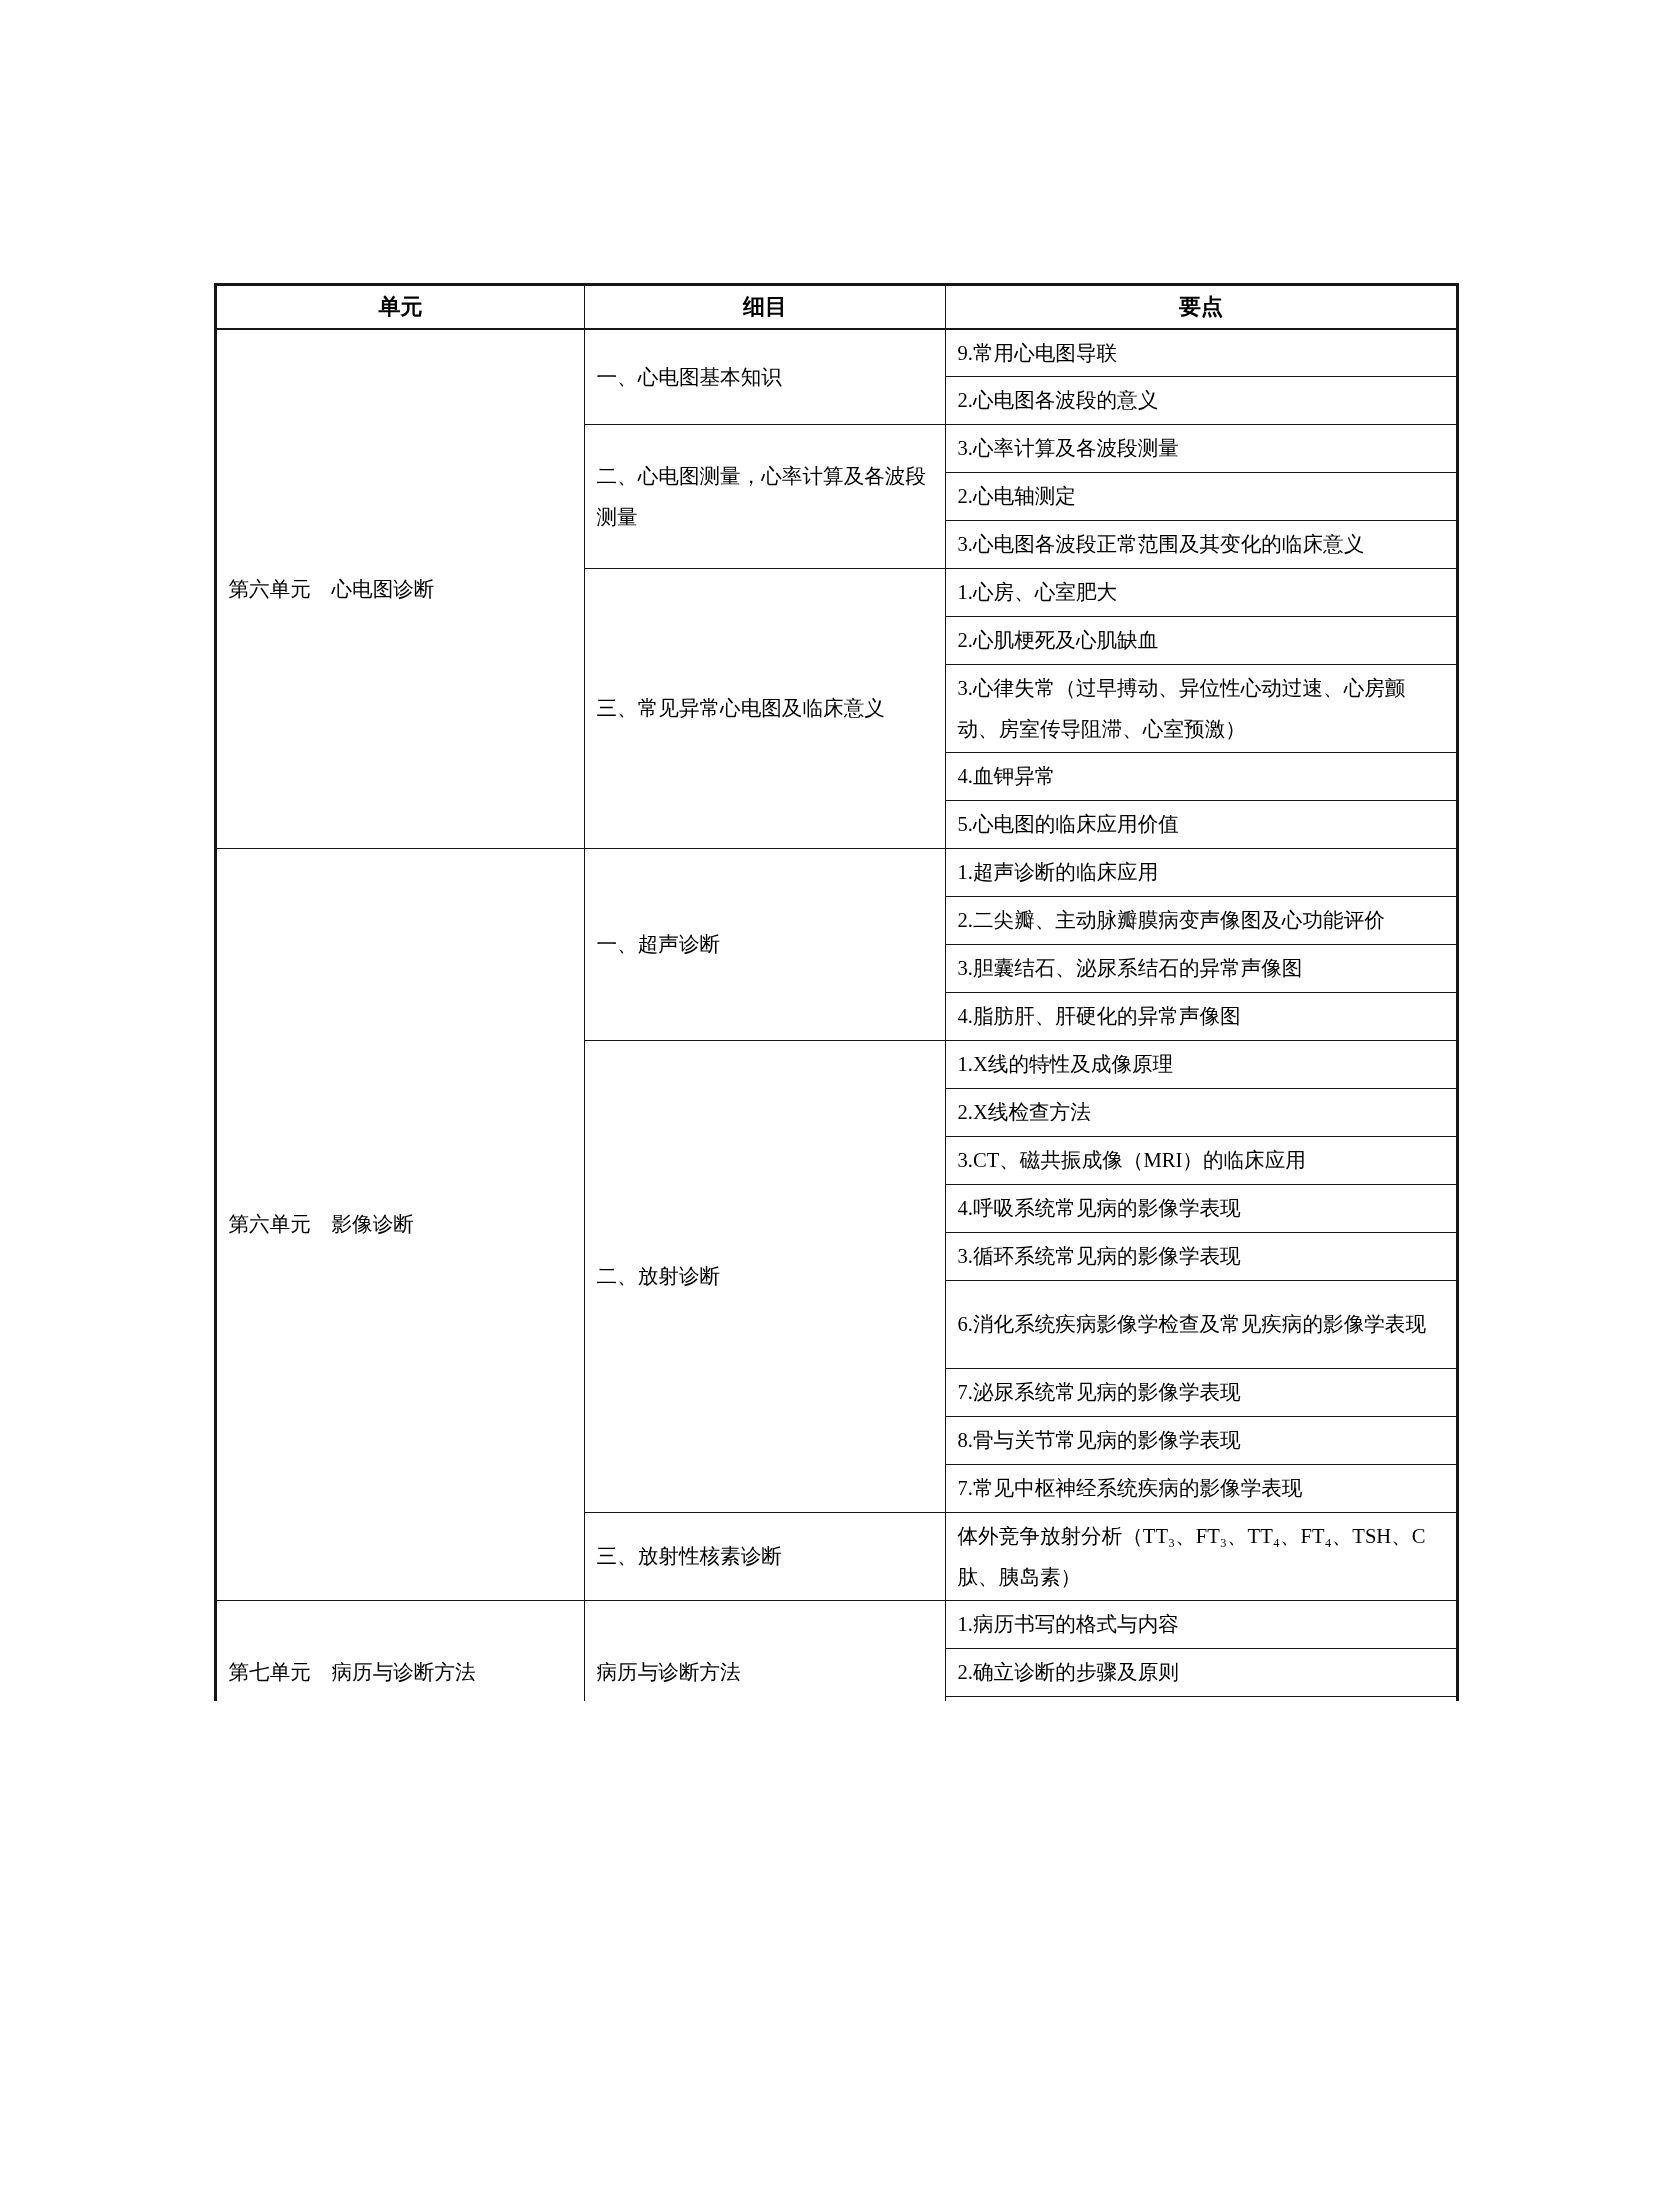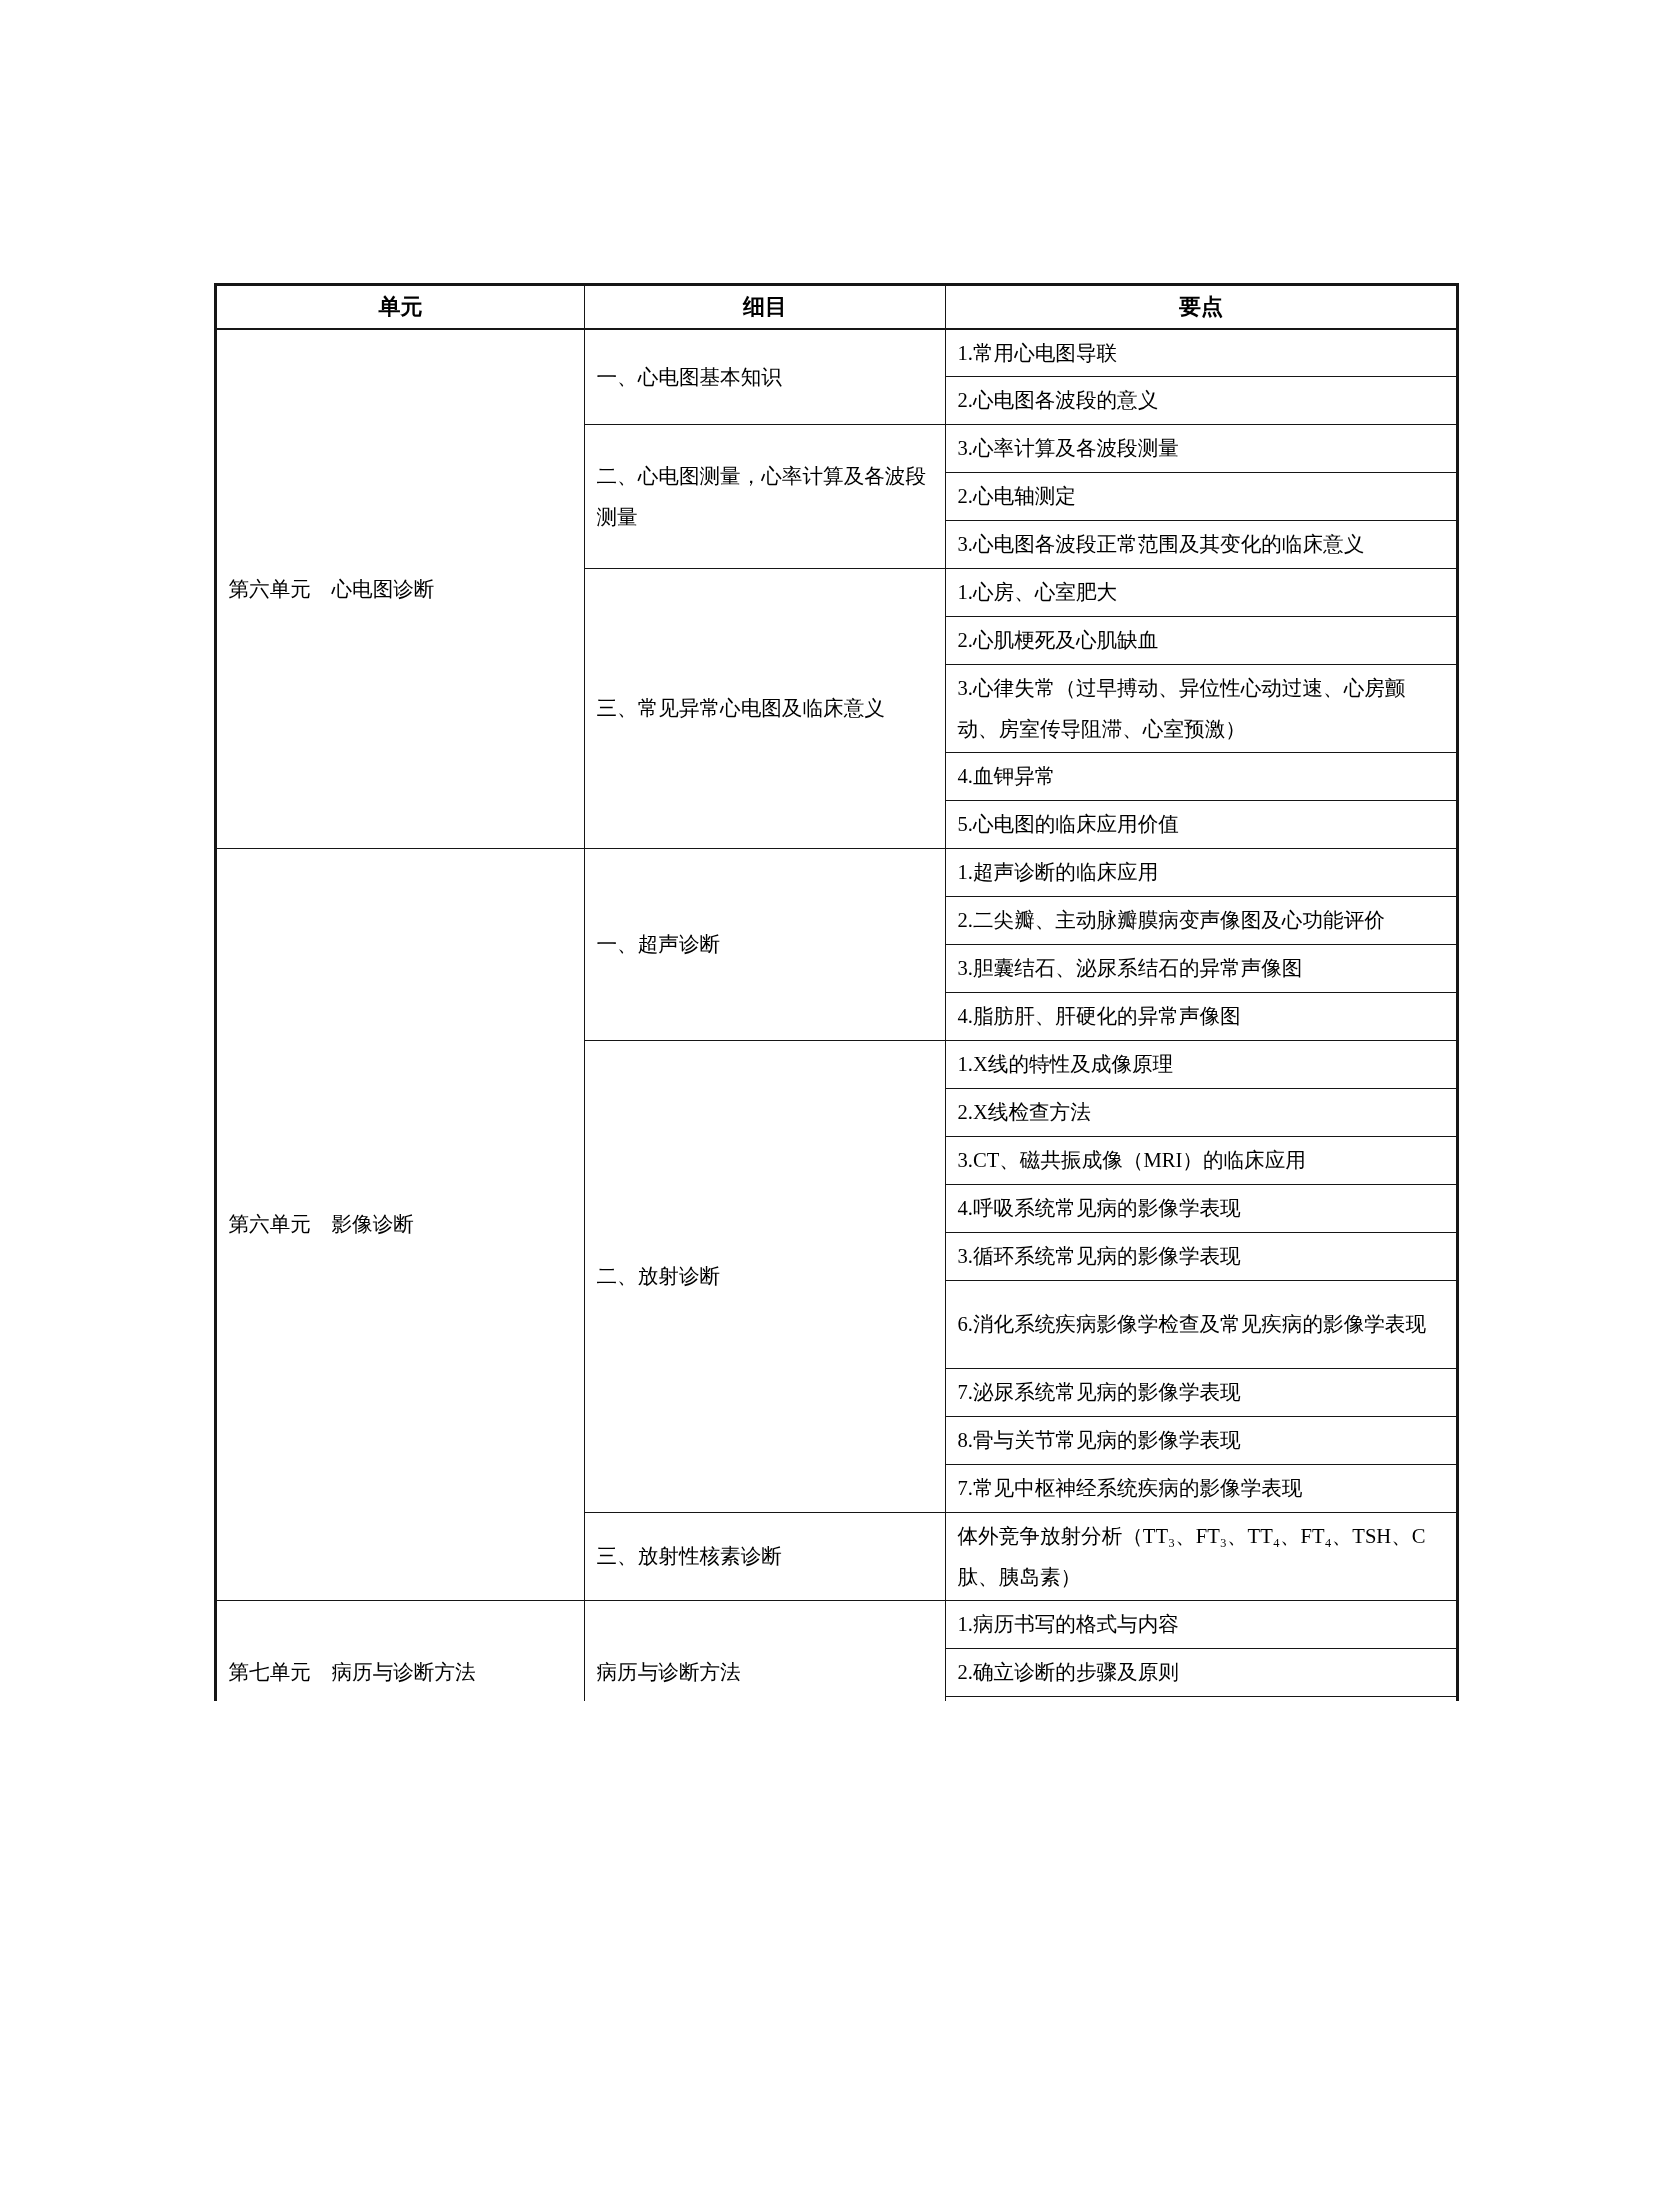--- a/index.html
+++ b/index.html
@@ -69,21 +69,21 @@
         <th>单元</th>
         <th>细目</th>
         <th>要点</th>
       </tr>
     </thead>
     <tbody>
 
       <tr class="r">
         <td rowspan="10">第六单元　心电图诊断</td>
         <td rowspan="2">一、心电图基本知识</td>
-        <td>1.常用心电图导联</td>
+        <td>9.常用心电图导联</td>
       </tr>
       <tr class="r">
         <td>2.心电图各波段的意义</td>
       </tr>
       <tr class="r">
         <td rowspan="3">二、心电图测量，心率计算及各波段测量</td>
         <td>3.心率计算及各波段测量</td>
       </tr>
       <tr class="r">
         <td>2.心电轴测定</td>

